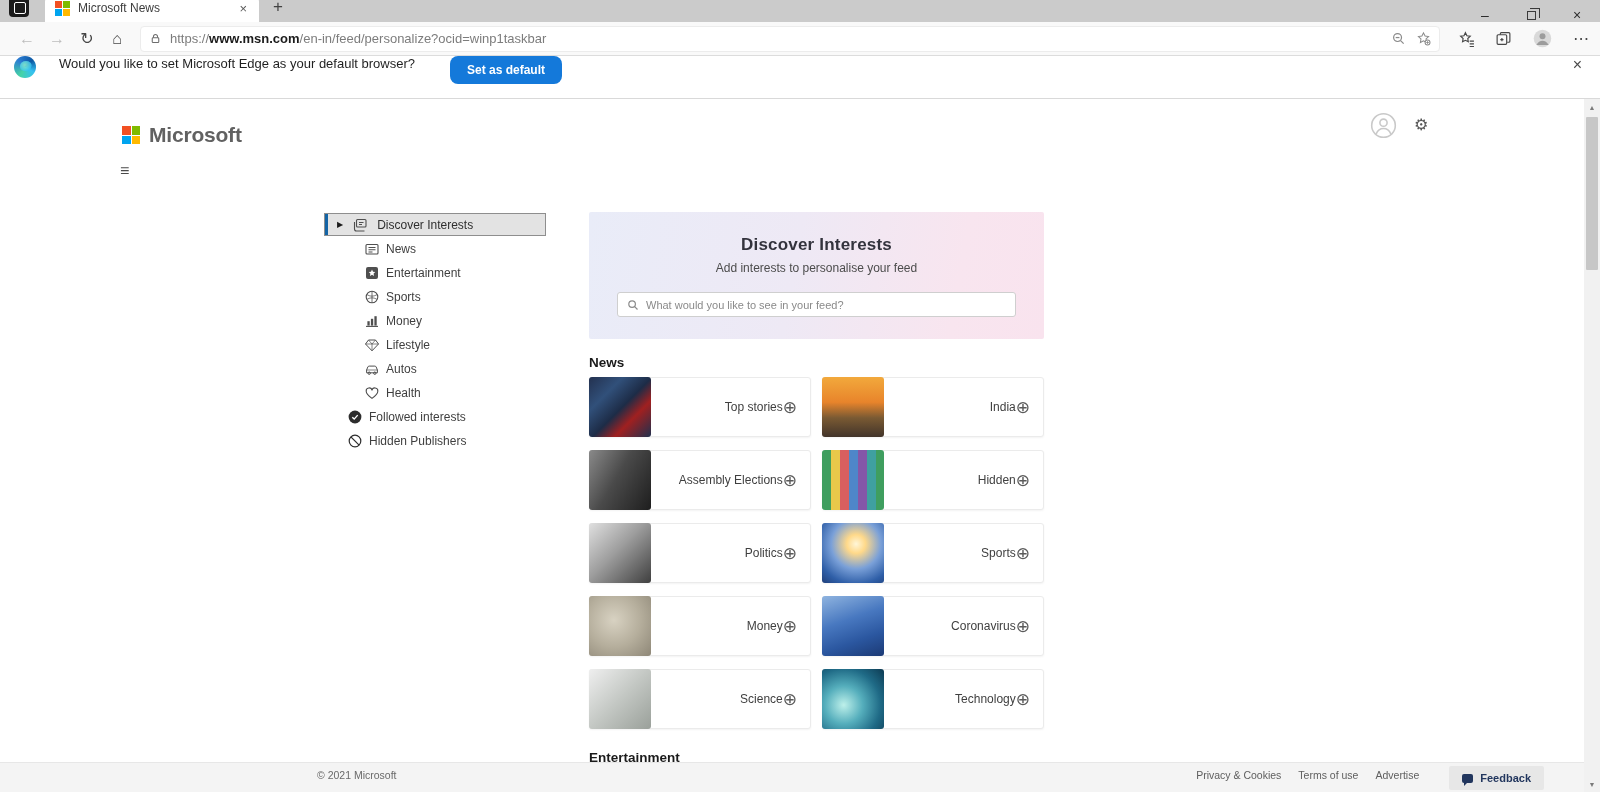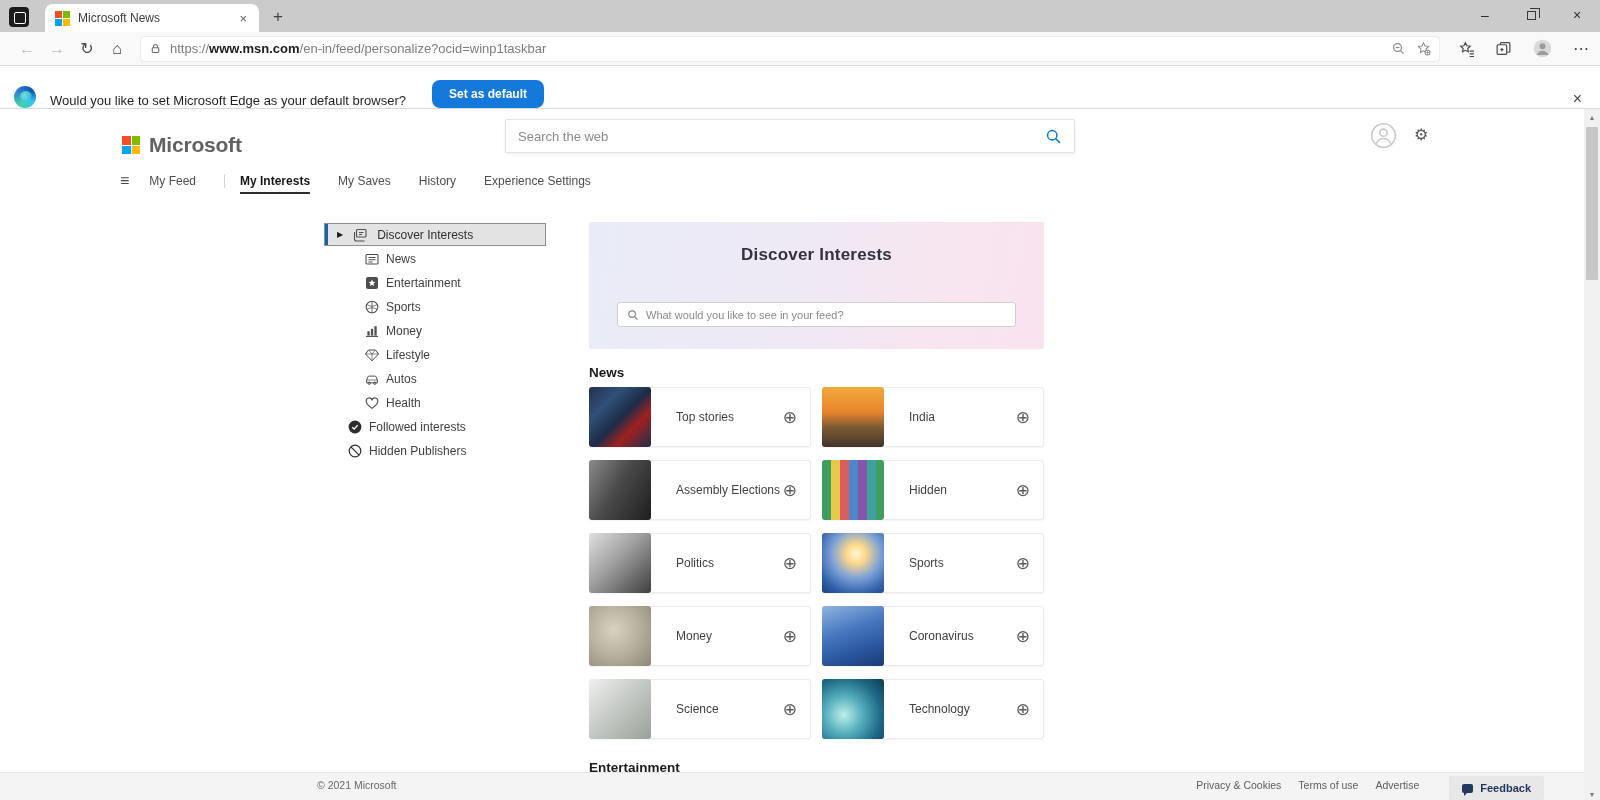--- a/index.html
+++ b/index.html
@@ -1,21 +1,21 @@
 <!DOCTYPE html>
 <html><head>
 <meta charset="utf-8">
 <style>
   * { margin:0; padding:0; box-sizing:border-box; }
   html,body { width:1600px; height:800px; overflow:hidden; }
   body { font-family:"Liberation Sans","DejaVu Sans",sans-serif; background:#fff; color:#333; }
   .screen { position:relative; width:1600px; height:800px; background:#fff; overflow:hidden; }
 
   
-  .titlebar { position:relative; height:32px; background:#cbcbcb; display:flex; align-items:flex-end; }
+  .titlebar { position:relative; height:22px; background:#cbcbcb; display:flex; align-items:flex-end; }
   .tab-actions { width:20px; height:20px; margin:0 0 5px 9px; background:#1b1b1b; border-radius:4px; position:relative; cursor:pointer; }
   .tab-actions::before { content:''; position:absolute; left:5px; top:5px; width:10px; height:10px; border:1.5px solid #fff; border-radius:2px; }
   .tab { width:214px; height:28px; margin-left:16px; background:#fff; border-radius:8px 8px 0 0; display:flex; align-items:center; padding:0 8px 0 10px; }
   .tab-title { flex:1; font-size:12px; color:#3c3c3c; margin-left:8px; white-space:nowrap; overflow:hidden; }
   .tab-close { font-size:13px; color:#5a5a5a; padding:0 4px; cursor:pointer; }
   .newtab { font-size:17px; color:#424242; margin:0 0 5px 14px; line-height:20px; cursor:pointer; }
   .win-controls { position:absolute; right:0; top:0; height:30px; display:flex; }
   .win-btn { width:46px; height:30px; display:flex; align-items:center; justify-content:center; font-size:14px; color:#2e2e2e; cursor:pointer; }
   .restore-glyph { width:9px; height:9px; border:1px solid #3a3a3a; position:relative; background:transparent; }
   .restore-glyph::before { content:''; position:absolute; left:2px; top:-4px; width:9px; height:9px; border-top:1px solid #3a3a3a; border-right:1px solid #3a3a3a; }
@@ -27,21 +27,21 @@
   .nav-btn.enabled { color:#474747; }
   .addressbar { flex:1; height:26px; margin:0 14px 0 8px; background:#fff; border:1px solid #ececec; border-radius:4px; display:flex; align-items:center; padding:0 8px; }
   .url-text { flex:1; font-size:13px; color:#7c7c7c; margin-left:8px; white-space:nowrap; overflow:hidden; }
   .url-text b { color:#1b1b1b; font-weight:700; }
   .addr-icon { margin-left:10px; display:flex; cursor:pointer; }
   .tb-right { display:flex; align-items:center; gap:20px; margin-left:4px; }
   .tb-icon { display:flex; align-items:center; cursor:pointer; }
   .more-btn { font-size:16px; color:#474747; letter-spacing:1px; cursor:pointer; }
 
   
-  .notifbar { height:43px; background:#fff; border-bottom:1px solid #d9d9d9; display:flex; align-items:flex-end; padding:0 18px 0 14px; }
+  .notifbar { height:43px; background:#fff; border-bottom:1px solid #d9d9d9; display:flex; align-items:flex-start; padding:0 18px 0 14px;gap:9px; }
   .edge-logo { width:22px; height:22px; border-radius:50%; background:conic-gradient(from 210deg,#45d3a6,#2b7cd3 30%,#0c59a4 55%,#35c1f1 75%,#45d3a6); position:relative; }
   .edge-logo::after { content:''; position:absolute; left:6px; top:5px; width:12px; height:10px; border-radius:50% 50% 40% 40%; background:radial-gradient(circle at 40% 40%,#8ff0c8,#35c1f1 70%,transparent 75%); opacity:.85; }
   .notif-msg { font-size:13px; color:#1f1f1f; margin-left:14px; }
   .notif-btn { margin-left:26px; background:#1479da; color:#fff; font-size:12px; font-weight:700; border:none; padding:7px 17px; border-radius:8px; cursor:pointer; font-family:inherit; }
   .notif-close { margin-left:auto; font-size:16px; color:#4a4a4a; cursor:pointer; }
 
   
   .page { position:relative; height:693px; background:#fff; overflow:hidden; }
 
   .msn-header { position:absolute; left:0; top:0; width:100%; height:56px; }
@@ -82,21 +82,21 @@
   
   .banner { position:absolute; left:589px; top:113px; width:455px; height:127px; border-radius:2px;
             background:linear-gradient(100deg,#e9ecf8 0%,#eee9f5 45%,#f8e5ef 80%,#f9e3ee 100%); text-align:center; }
   .banner h1 { font-size:17px; font-weight:700; color:#33333d; margin-top:23px; letter-spacing:0.2px; }
   .banner p { font-size:12px; color:#4c4c4c; margin-top:6px; }
   .banner-search { position:absolute; left:28px; right:28px; top:80px; height:25px; background:#fff; border:1px solid #cfcfcf; border-radius:3px; display:flex; align-items:center; padding:0 9px; }
   .banner-search input { flex:1; border:none; outline:none; font-size:11px; color:#333; margin-left:7px; font-family:inherit; background:transparent; }
   .banner-search input::placeholder { color:#8a8a8a; }
 
   .section-title { position:absolute; left:589px; font-size:13.5px; font-weight:700; color:#1b1b1b; }
-  .cards { position:absolute; left:589px; top:278px; display:grid; grid-template-columns:222px 222px; column-gap:11px; row-gap:13px; }
+  .cards { position:absolute; left:589px; top:278px; display:grid; grid-template-columns:222px 222px; column-gap:11px; row-gap:13px;text-align:right; }
   .card { display:flex; align-items:center; height:60px; background:#fff; border:1px solid #ebebeb; border-radius:3px; box-shadow:0 1px 2px rgba(0,0,0,0.05); cursor:pointer; }
   .card-thumb { width:62px; height:60px; margin:-1px 0 -1px -1px; border-radius:3px; flex:none; }
   .card-label { flex:1; font-size:12px; color:#3f3f3f; margin-left:25px; }
   .card-add { font-size:17px; color:#5a5a5a; margin-right:13px; cursor:pointer; }
 
   
   .footer { position:absolute; left:0; top:663px; width:100%; height:30px; background:#f4f4f4; border-top:1px solid #e7e7e7; display:flex; align-items:flex-start; padding-top:6px; z-index:5; }
   .copyright { font-size:10.5px; color:#6a6a6a; margin-left:317px; }
   .foot-spacer { flex:1; }
   .foot-links { display:flex; gap:17px; margin-right:14px;align-items:center; }
@@ -206,49 +206,32 @@
     <div class="msn-header">
       <div class="brand">
         <span class="mslogo md">
           <i style="background: rgb(242, 80, 34);"></i>
             <i style="background: rgb(127, 186, 0);"></i>
             <i style="background: rgb(0, 164, 239);"></i>
             <i style="background: rgb(255, 185, 0);"></i>
         </span>
         <span class="brand-word">Microsoft</span>
       </div>
-      <div class="web-search">
-        <input placeholder="Search the web" style="">
-        <span>
-          <svg width="17" height="17" viewBox="0 0 16 16" fill="none" stroke="#0078d4" stroke-width="1.4">
-              <circle cx="6.8" cy="6.8" r="4.4"></circle>
-              <path d="M10.2 10.2L14 14"></path>
-            </svg>
-        </span>
-      </div>
       <span class="hdr-profile">
         <svg width="27" height="27" viewBox="0 0 24 24" fill="none" stroke="#c9c9c9" stroke-width="1.4">
             <circle cx="12" cy="12" r="10.5"></circle>
             <circle cx="12" cy="9.5" r="3.2"></circle>
             <path d="M5.5 19.5c1.3-3.2 4-4.8 6.5-4.8s5.2 1.6 6.5 4.8"></path>
           </svg>
       </span>
       <span class="hdr-gear">⚙</span>
     </div>
 
     <div class="msn-nav">
       <span class="hamburger">≡</span>
-      <div class="nav-list">
-
-      <span class="nav-item"><span class="nl">My Feed</span></span>
-          <span class="nav-item active"><span class="nl">My Interests</span></span>
-          <span class="nav-item"><span class="nl">My Saves</span></span>
-          <span class="nav-item"><span class="nl">History</span></span>
-          <span class="nav-item"><span class="nl">Experience Settings</span></span>
-        </div>
     </div>
 
     <div class="sb-root">
       <span class="sb-accent"></span>
       <span class="sb-arrow">▶</span>
       <span class="sb-ic">
           <svg viewBox="0 0 16 16" fill="none" stroke="currentColor" stroke-width="1.1">
             <rect x="4.5" y="2.5" width="9.5" height="7.5" rx="1"></rect>
             <path d="M2.5 5v7a2 2 0 0 0 2 2h8"></path>
             <path d="M7 5.5h4.5M7 7.5h3"></path>
@@ -342,20 +325,21 @@
               <circle cx="8" cy="8" r="5.8"></circle>
               <path d="M3.9 3.9l8.2 8.2"></path>
             </svg>
           </span>
           <span class="sb-label">Hidden Publishers</span>
         </div>
       </div>
 
     <div class="banner">
       <h1>Discover Interests</h1>
+      <p>Add interests to personalise your feed</p>
       <div class="banner-search">
         <span>
           <svg width="12" height="12" viewBox="0 0 16 16" fill="none" stroke="#8a8a8a" stroke-width="1.6">
               <circle cx="6.8" cy="6.8" r="4.4"></circle>
               <path d="M10.2 10.2L14 14"></path>
             </svg>
         </span>
         <input placeholder="What would you like to see in your feed?" style="">
       </div>
     </div>

